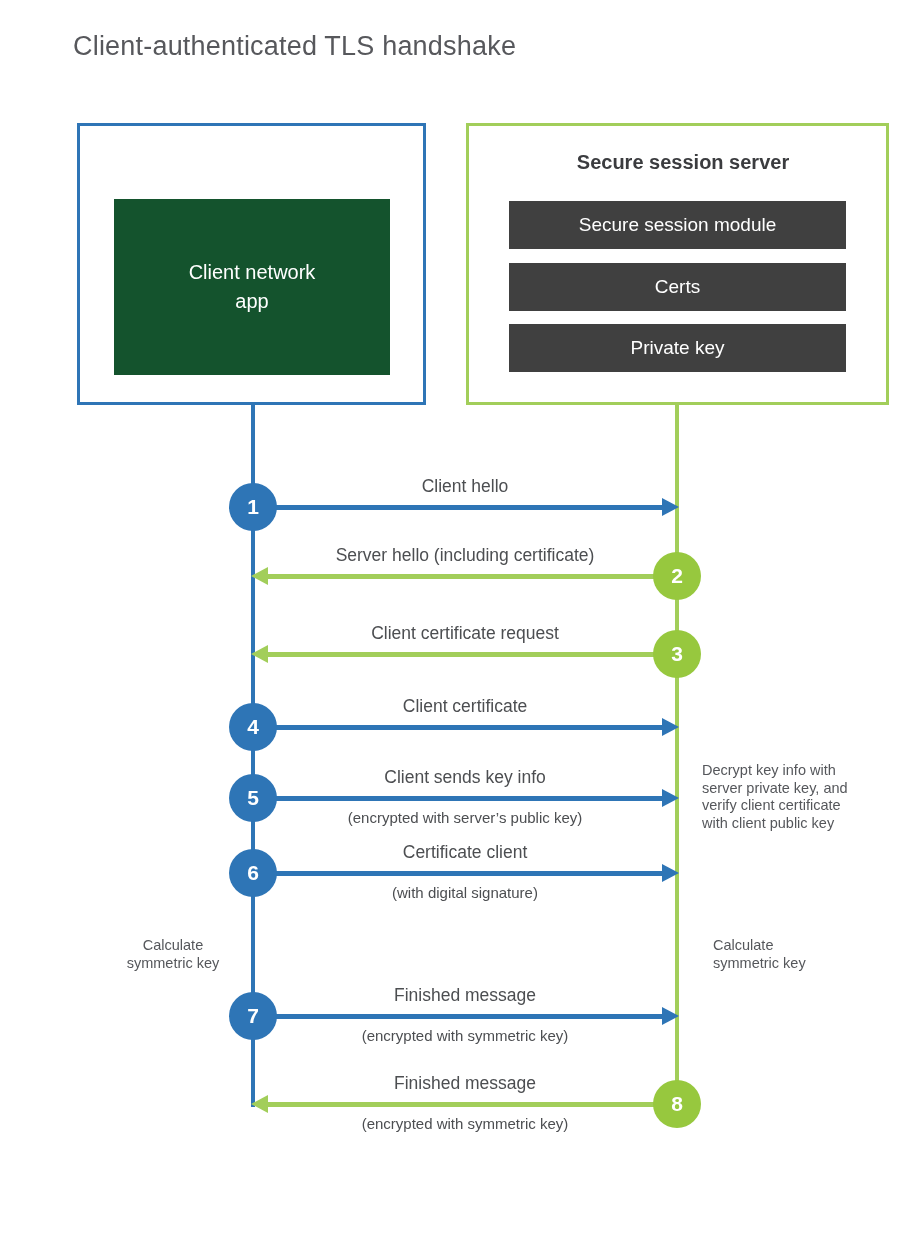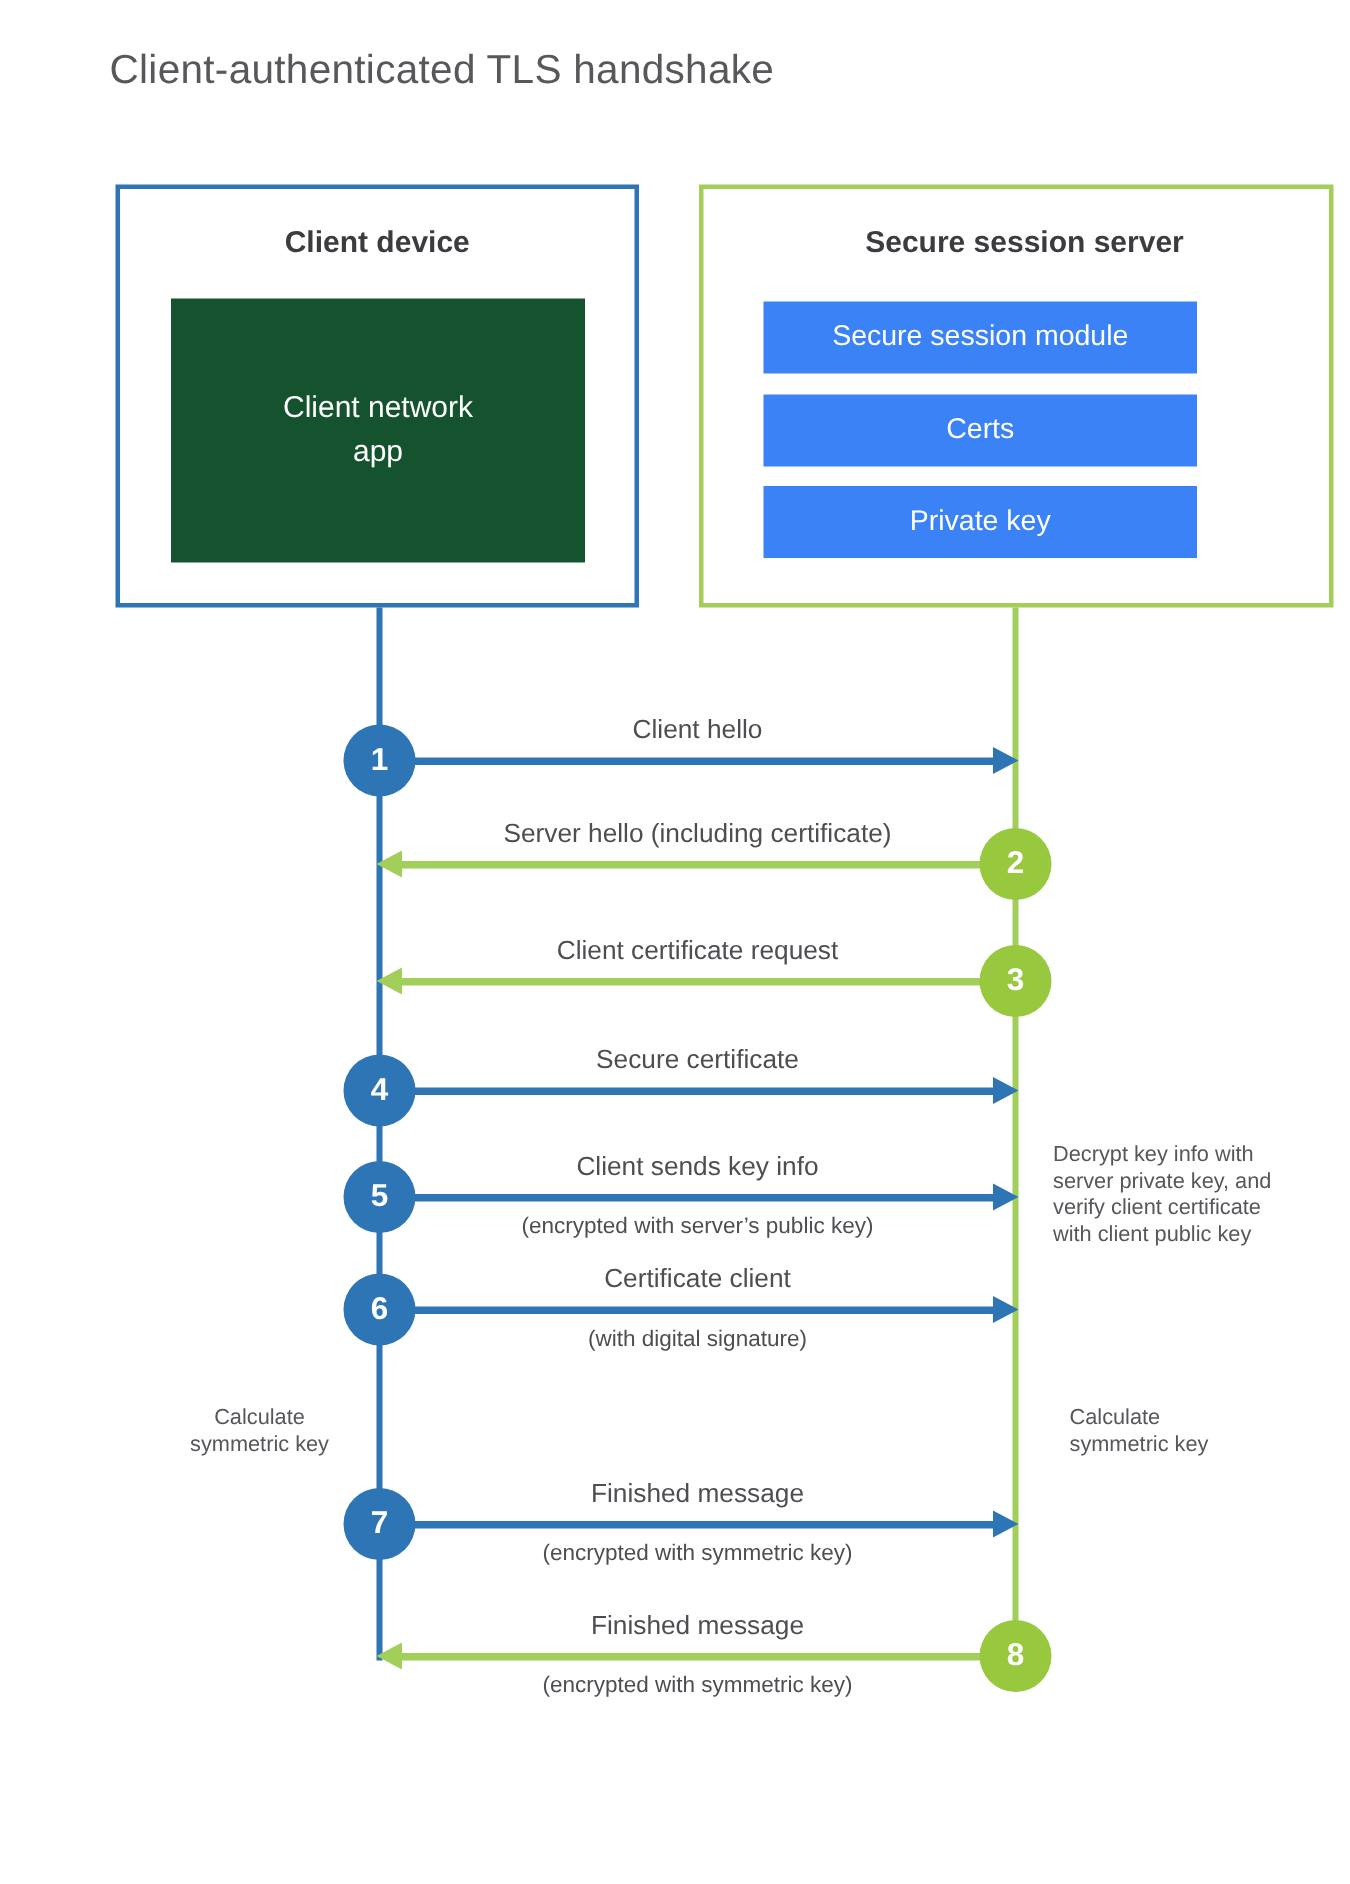--- a/index.html
+++ b/index.html
@@ -19,22 +19,22 @@
   .server-box { left:430px; width:423px; border:3px solid #a2ce5a;padding-left:11px; }
   .entity-title { margin-top:25px; text-align:center; font-size:20px; font-weight:700; color:#3b3c3f; }
 
   .app-box {
     position:absolute; left:34px; top:73px; width:276px; height:176px;
     background:#14532d; color:#ffffff; font-size:20px; line-height:29px;
     display:flex; flex-direction:column; align-items:center; justify-content:center; text-align:center;
   }
 
   .module {
-    position:absolute; left:40px; width:289px; height:48px;
-    background:#3b82f6; color:#ffffff; font-size:19px;
+    position:absolute; left:40px; width:337px; height:48px;
+    background:#404040; color:#ffffff; font-size:19px;
     display:flex; align-items:center; justify-content:center;
   }
   .module-0 { top:75px; }
   .module-1 { top:137px; }
   .module-2 { top:198px; }
 
   
   .lifeline { position:absolute; width:4px; }
   .lifeline-client { left:215px; top:405px; height:702px; background:#2e75b6; }
   .lifeline-server { left:639px; top:405px; height:701px; background:#a2ce5a; }
@@ -73,21 +73,20 @@
   .note-calc-right{ left:677px; top:937px; text-align:left; }
 </style>
 </head>
 <body>
 
 <div class="canvas">
 
   <div class="page-title">Client-authenticated TLS handshake</div>
 
   <div class="entity-box client-box">
-    <div class="entity-title">Client device</div>
     <div class="app-box">
       <div>Client network</div>
       <div>app</div>
     </div>
   </div>
 
   <div class="entity-box server-box">
     <div class="entity-title">Secure session server</div>
     <div class="module module-0">Secure session module</div>
     <div class="module module-1">Certs</div>
@@ -115,21 +114,21 @@
     <div class="msg-line"></div>
     <div class="msg-head"></div>
     <div class="step-badge">3</div>
     <div class="msg-label">Client certificate request</div>
   </div>
 
   <div class="msg-row row-right" style="top:727px">
     <div class="msg-line"></div>
     <div class="msg-head"></div>
     <div class="step-badge">4</div>
-    <div class="msg-label">Secure certificate</div>
+    <div class="msg-label">Client certificate</div>
   </div>
 
   <div class="msg-row row-right" style="top:798px">
     <div class="msg-line"></div>
     <div class="msg-head"></div>
     <div class="step-badge">5</div>
     <div class="msg-label">Client sends key info</div>
     <div class="msg-sublabel">(encrypted with server’s public key)</div>
   </div>
 

